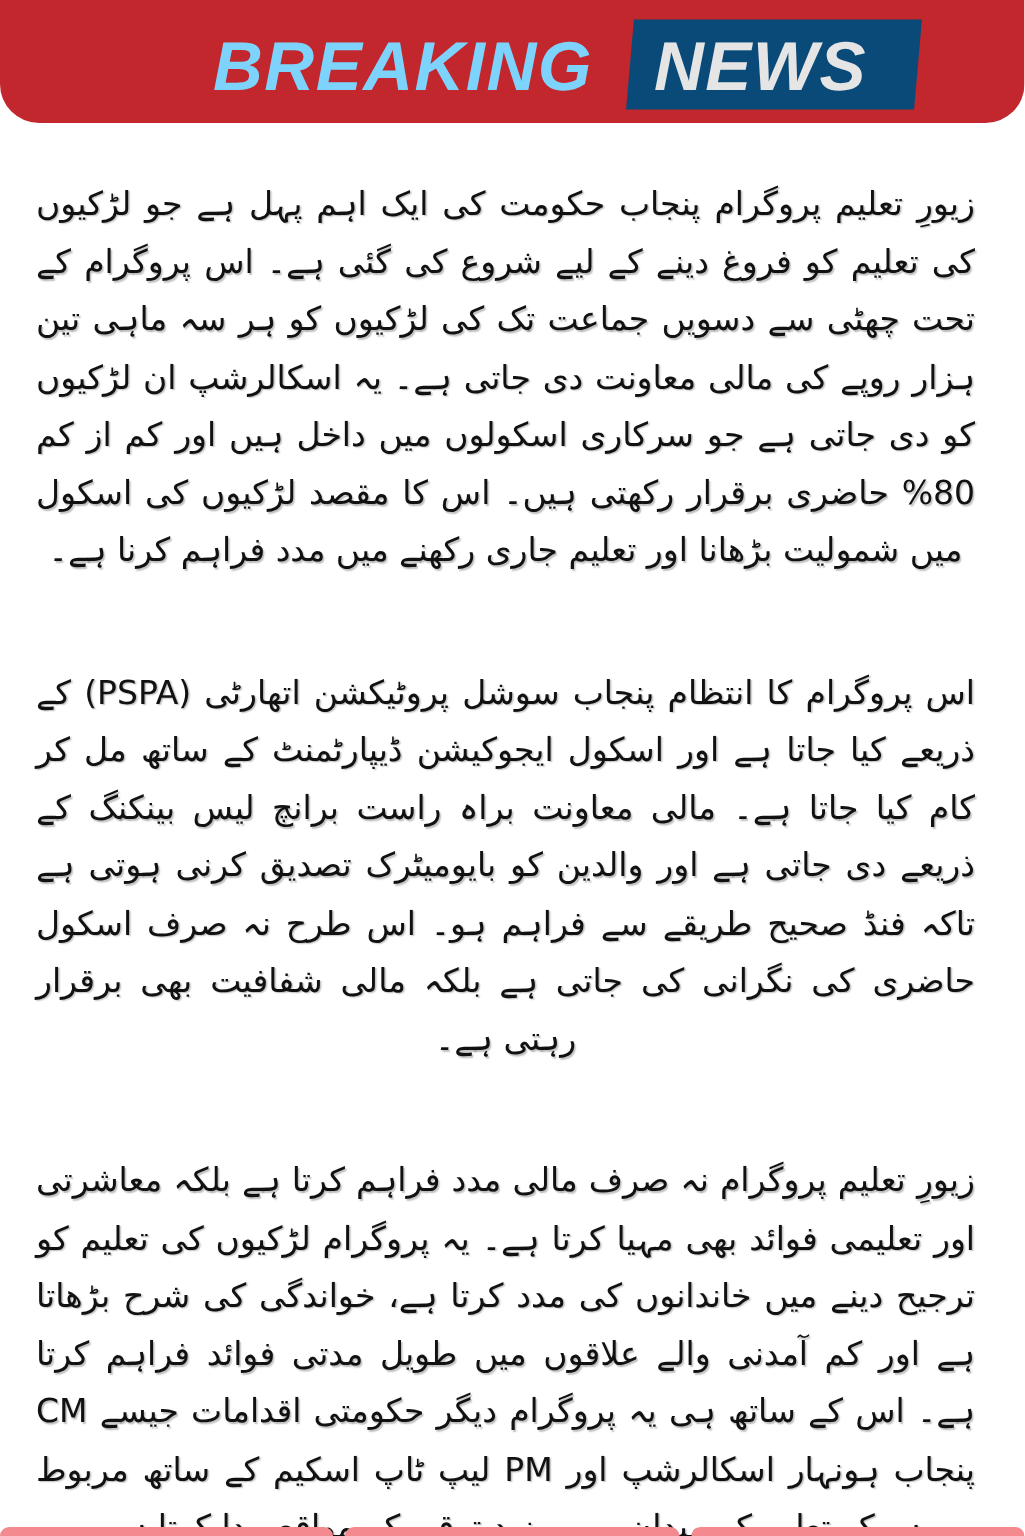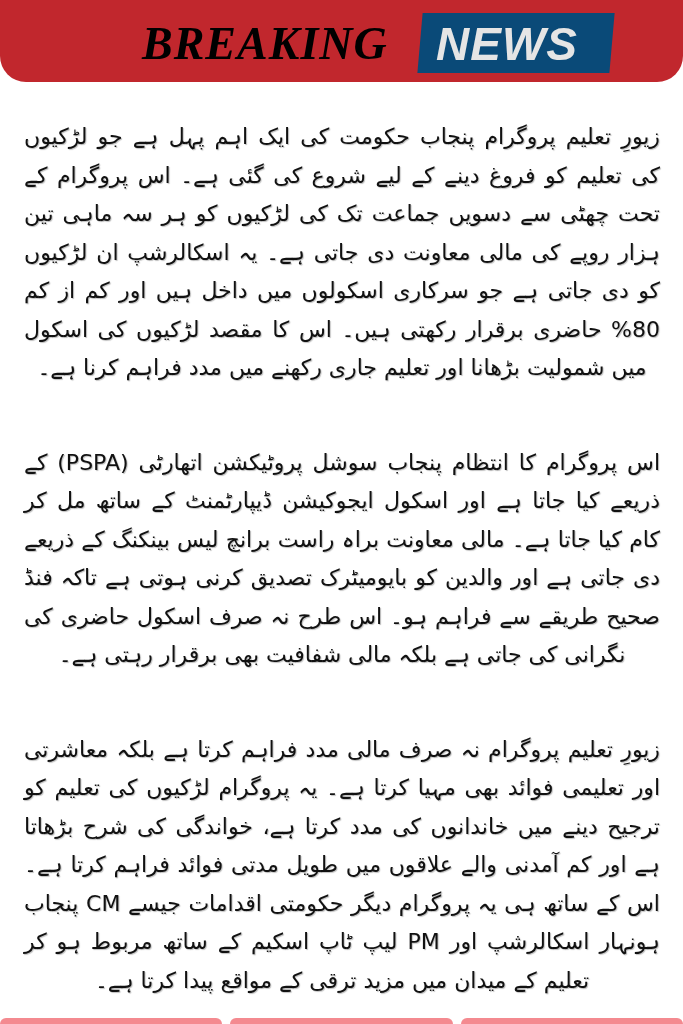--- a/index.html
+++ b/index.html
@@ -1,22 +1,22 @@
 <!DOCTYPE html>
 <html><head>
 <meta charset="utf-8">
 <style>
   html,body{margin:0;padding:0;background:#ffffff;}
   body{width:683px;height:1024px;overflow:hidden;position:relative;font-family:"DejaVu Sans",sans-serif;}
   .banner{position:absolute;left:0;top:0;width:683px;height:82px;background:#c1272d;border-radius:0 0 26px 26px;}
-  .brk{position:absolute;left:142px;top:18px;font-family:Liberation Serif, serif;font-weight:bold;font-style:italic;font-size:46px;color:#000000;letter-spacing:1px;line-height:52px;}
+  .brk{position:absolute;left:142px;top:18px;font-family:Liberation Sans, sans-serif;font-weight:bold;font-style:italic;font-size:46px;color:#7dd3fc;letter-spacing:1px;line-height:52px;}
   .newsbox{position:absolute;left:420px;top:13px;width:192px;height:60px;background:#0a4a78;transform:skewX(-5deg);}
   .news{position:absolute;left:436px;top:18px;font-family:"Liberation Sans",sans-serif;font-weight:bold;font-style:italic;font-size:46px;color:#e5e5e5;letter-spacing:1px;line-height:52px;}
   .article{position:absolute;left:24px;top:118px;width:636px;direction:rtl;}
-  .para{font-family:"DejaVu Sans",sans-serif;font-size:22px;line-height:38.5px;color:#111;text-align:justify;text-align-last:center;margin:0 0 56px 0;text-shadow:1px 1px 1px rgba(0,0,0,0.25);}
+  .para{font-family:"DejaVu Sans",sans-serif;font-size:22px;line-height:38.5px;color:#111;text-align:justify;text-align-last:center;margin:0 10px 56px 0;text-shadow:1px 1px 1px rgba(0,0,0,0.25);}
   .bottom-tabs{position:absolute;left:0;top:1018px;width:683px;height:6px;display:flex;gap:8px;}
   .bottom-tab{flex:1;background:#f48a90;border-radius:6px 6px 0 0;}
 </style>
 </head>
 <body>
 
 <div class="banner">
   <div class="brk">BREAKING</div>
   <div class="newsbox"></div>
   <div class="news">NEWS</div>

